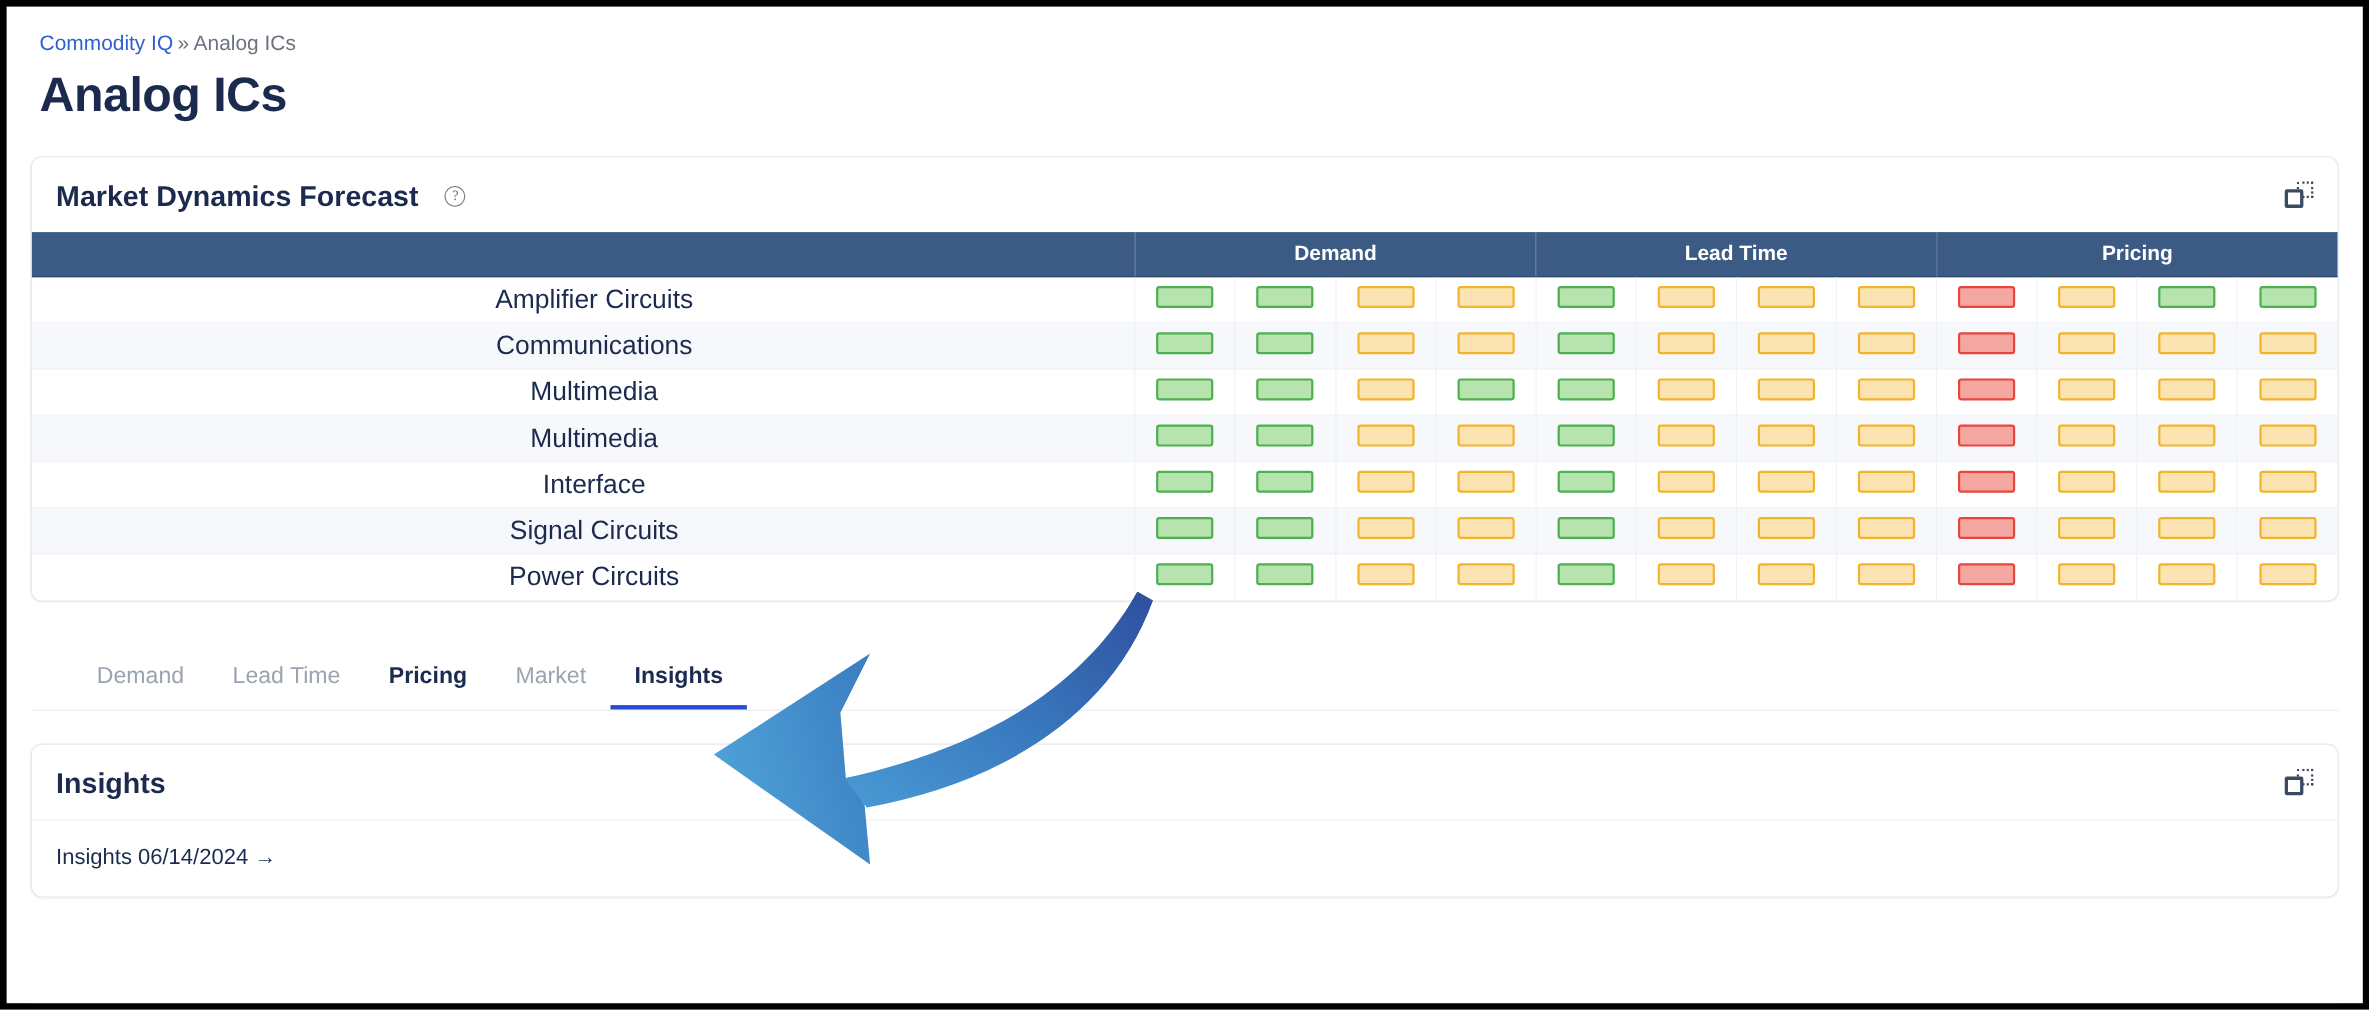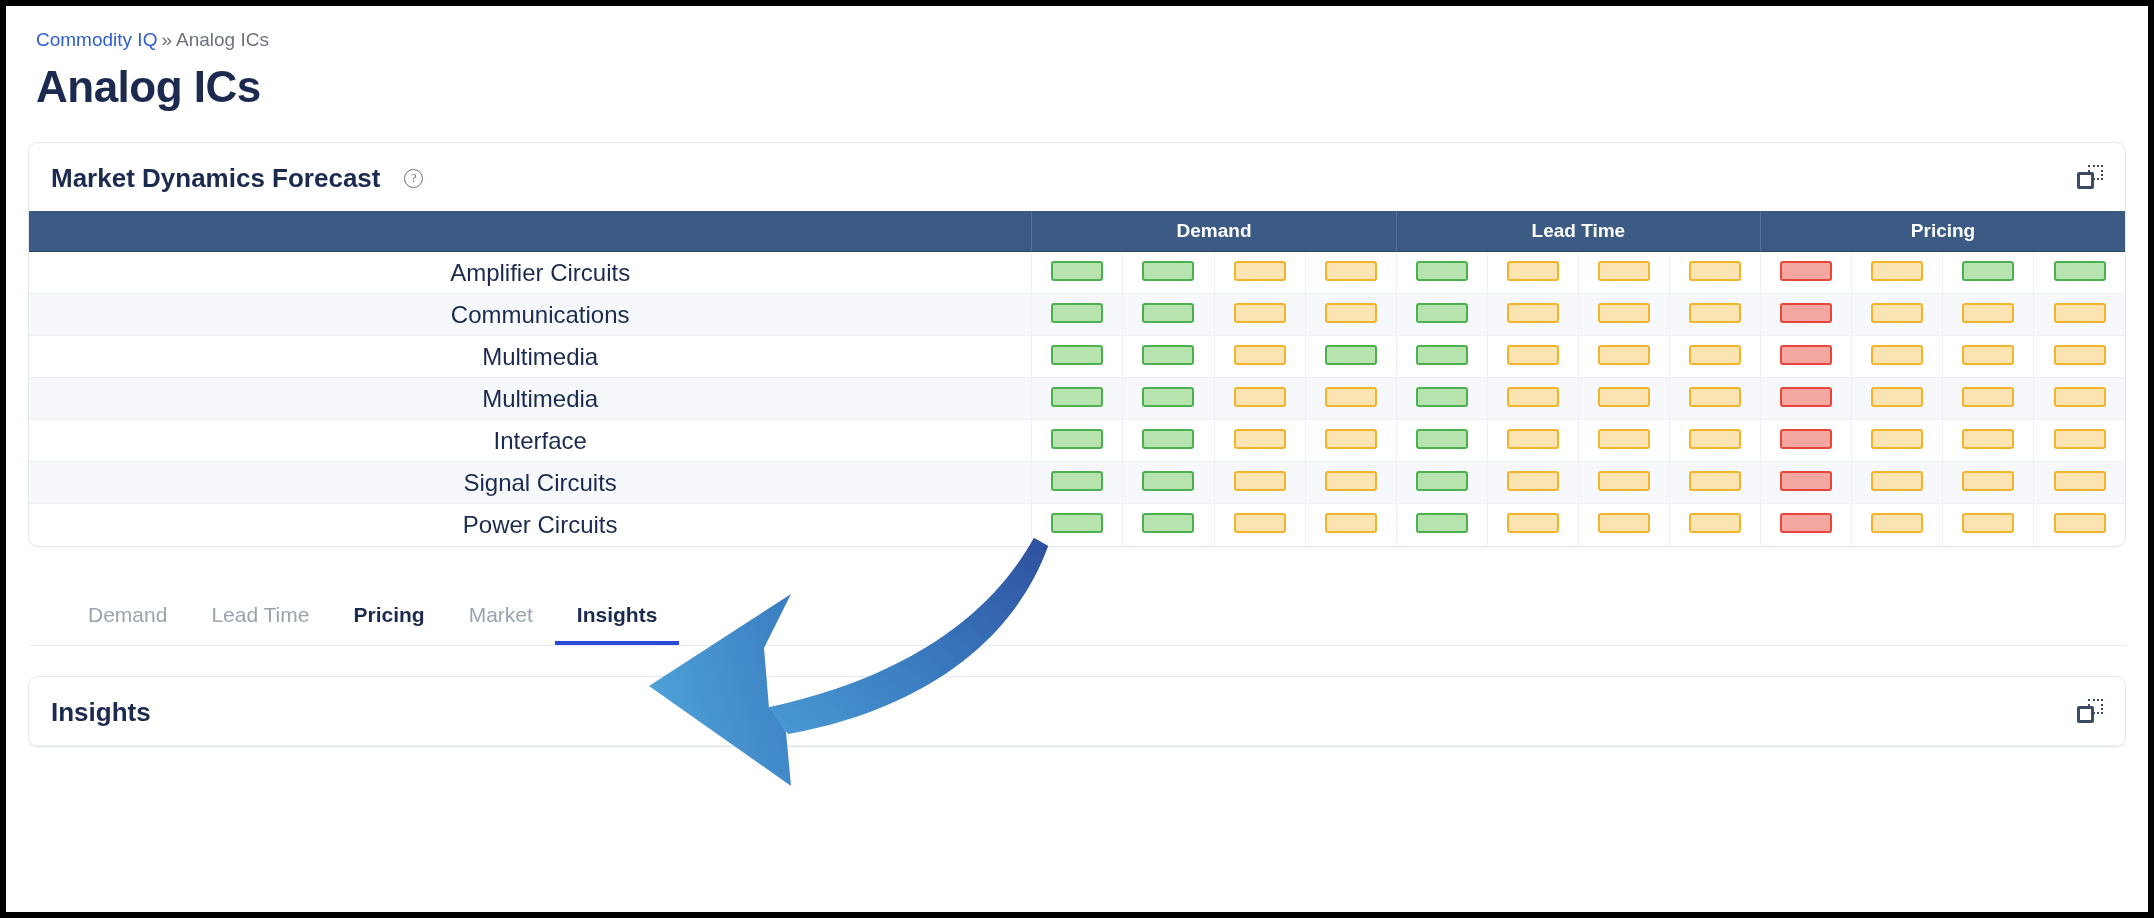--- a/index.html
+++ b/index.html
@@ -381,20 +381,21 @@
       </div>
 
     <div class="card insights">
       <div class="insights-header">
         <div class="card-title">Insights</div>
         <div class="expand-icon">
           <span class="sq-dotted"></span>
           <span class="sq-solid"></span>
         </div>
       </div>
+      <div class="insights-body" id="insights-body"><a class="insight-link" href="#">Insights 06/14/2024 →</a></div>
     </div>
 
   </div>
 
   <svg id="annotation-arrow" viewBox="0 0 560 260" xmlns="http://www.w3.org/2000/svg">
     <defs>
       <linearGradient id="arrowGrad" x1="0" y1="1" x2="1" y2="0">
         <stop offset="0%" stop-color="#4a9bd4"></stop>
         <stop offset="45%" stop-color="#3a7bc0"></stop>
         <stop offset="100%" stop-color="#2f4f9e"></stop>

